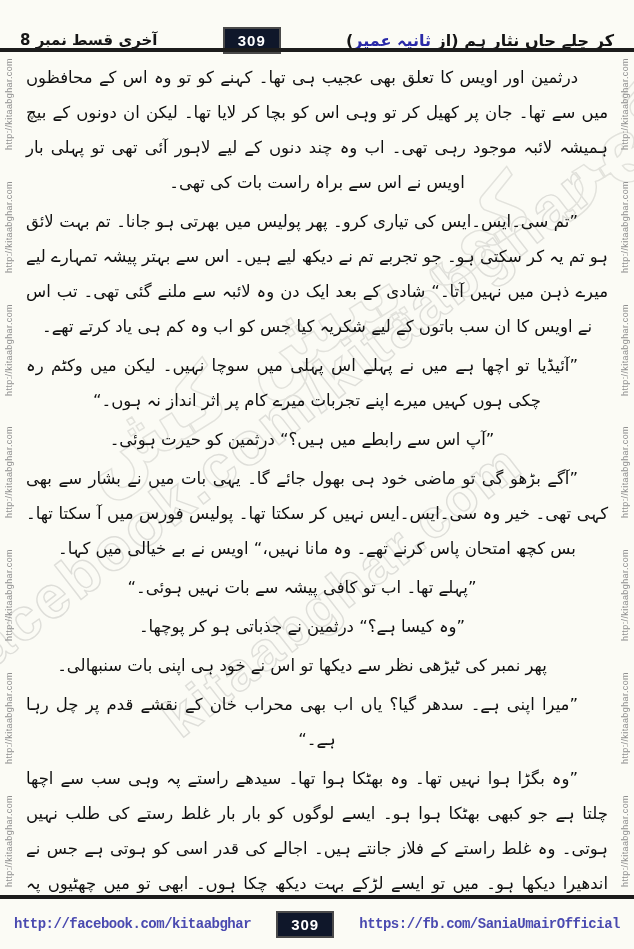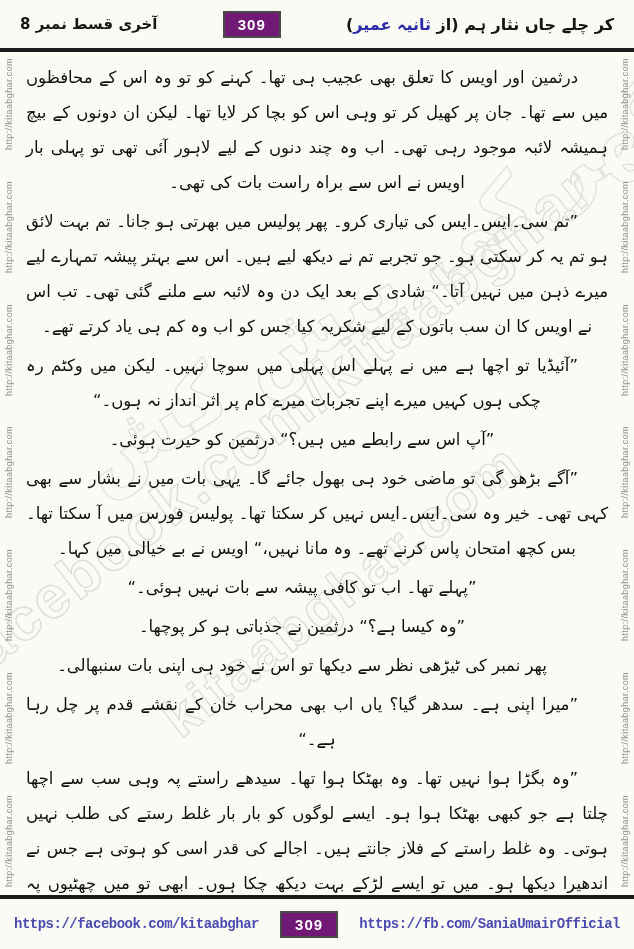--- a/index.html
+++ b/index.html
@@ -6,29 +6,29 @@
   .page{
     position:relative;
     width:634px;height:949px;
     background:#fbfbf5;
     overflow:hidden;
     font-family:"DejaVu Sans",sans-serif;
   }
 
   
   .header{
-    position:absolute;top:0;left:0;right:0;height:48px;
+    position:absolute;top:16px;left:0;right:0;height:48px;
     display:flex;align-items:center;justify-content:space-between;
     padding:0 20px;box-sizing:border-box;
   }
   .header-episode{
     font-size:15px;font-weight:bold;color:#161616;direction:rtl;
   }
   .pagenum-box{
-    background:#701a75;color:#ffffff;
+    background:#0f172a;color:#ffffff;
     font-family:"Liberation Sans",sans-serif;
     font-size:15px;font-weight:bold;
     padding:3px 13px;border:2px solid #4a4a4a;
     letter-spacing:1px;
   }
   .header-title{
     font-size:16px;font-weight:bold;color:#141414;direction:rtl;
     white-space:nowrap;
   }
   .header-title .author{color:#2a2aa8;}
@@ -149,18 +149,18 @@
     <p>”آگے بڑھو گی تو ماضی خود ہی بھول جائے گا۔ یہی بات میں نے بشار سے بھی کہی تھی۔ خیر وہ سی۔ایس۔ایس نہیں کر سکتا تھا۔ پولیس فورس میں آ سکتا تھا۔ بس کچھ امتحان پاس کرنے تھے۔ وہ مانا نہیں،“ اویس نے بے خیالی میں کہا۔</p>
     <p>”پہلے تھا۔ اب تو کافی پیشہ سے بات نہیں ہوئی۔“</p>
     <p>”وہ کیسا ہے؟“ درثمین نے جذباتی ہو کر پوچھا۔</p>
     <p>پھر نمبر کی ٹیڑھی نظر سے دیکھا تو اس نے خود ہی اپنی بات سنبھالی۔</p>
     <p>”میرا اپنی ہے۔ سدھر گیا؟ یاں اب بھی محراب خان کے نقشے قدم پر چل رہا ہے۔“</p>
     <p>”وہ بگڑا ہوا نہیں تھا۔ وہ بھٹکا ہوا تھا۔ سیدھے راستے پہ وہی سب سے اچھا چلتا ہے جو کبھی بھٹکا ہوا ہو۔ ایسے لوگوں کو بار بار غلط رستے کی طلب نہیں ہوتی۔ وہ غلط راستے کے فلاز جانتے ہیں۔ اجالے کی قدر اسی کو ہوتی ہے جس نے اندھیرا دیکھا ہو۔ میں تو ایسے لڑکے بہت دیکھ چکا ہوں۔ ابھی تو میں چھٹیوں پہ ہوں اگلی بار تمہارا آنا ہوا تو تمہیں ’بچہ جیل‘ لے کر جاؤں گا۔ وہاں کے کورس ڈیزائن ہی اس</p>
   </div>
 
   <div class="rule rule-bottom"></div>
   <div class="footer">
-    <a class="footer-link">https://facebook.com/kitaabghar</a>
+    <a class="footer-link">http://facebook.com/kitaabghar</a>
     <span class="pagenum-box">309</span>
     <a class="footer-link">https://fb.com/SaniaUmairOfficial</a>
   </div>
 
 </div>
 
 </body></html>

